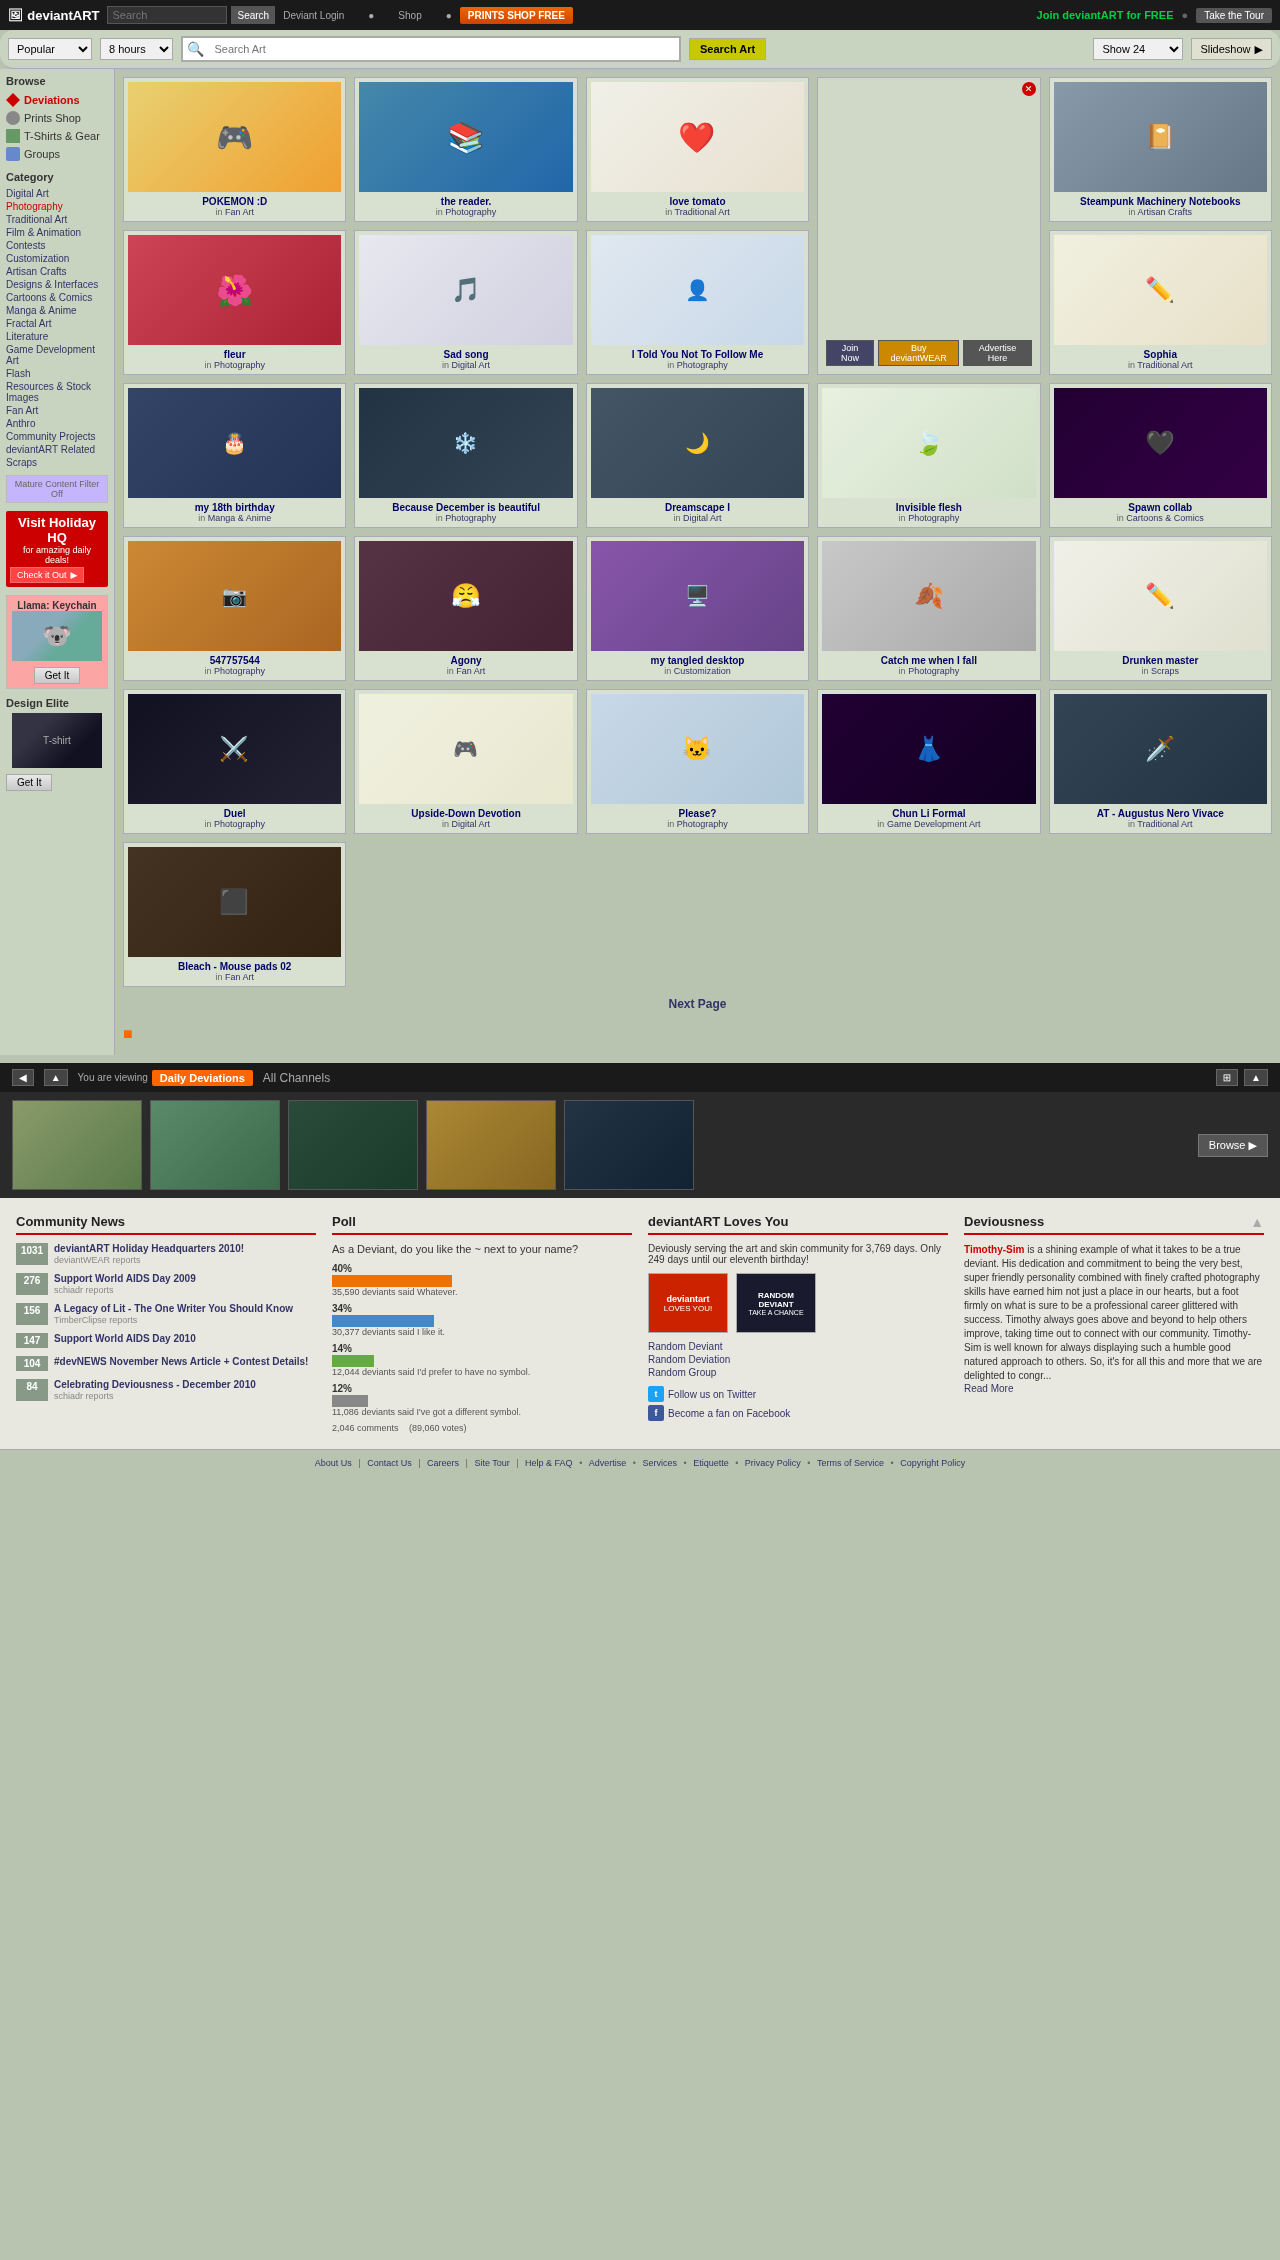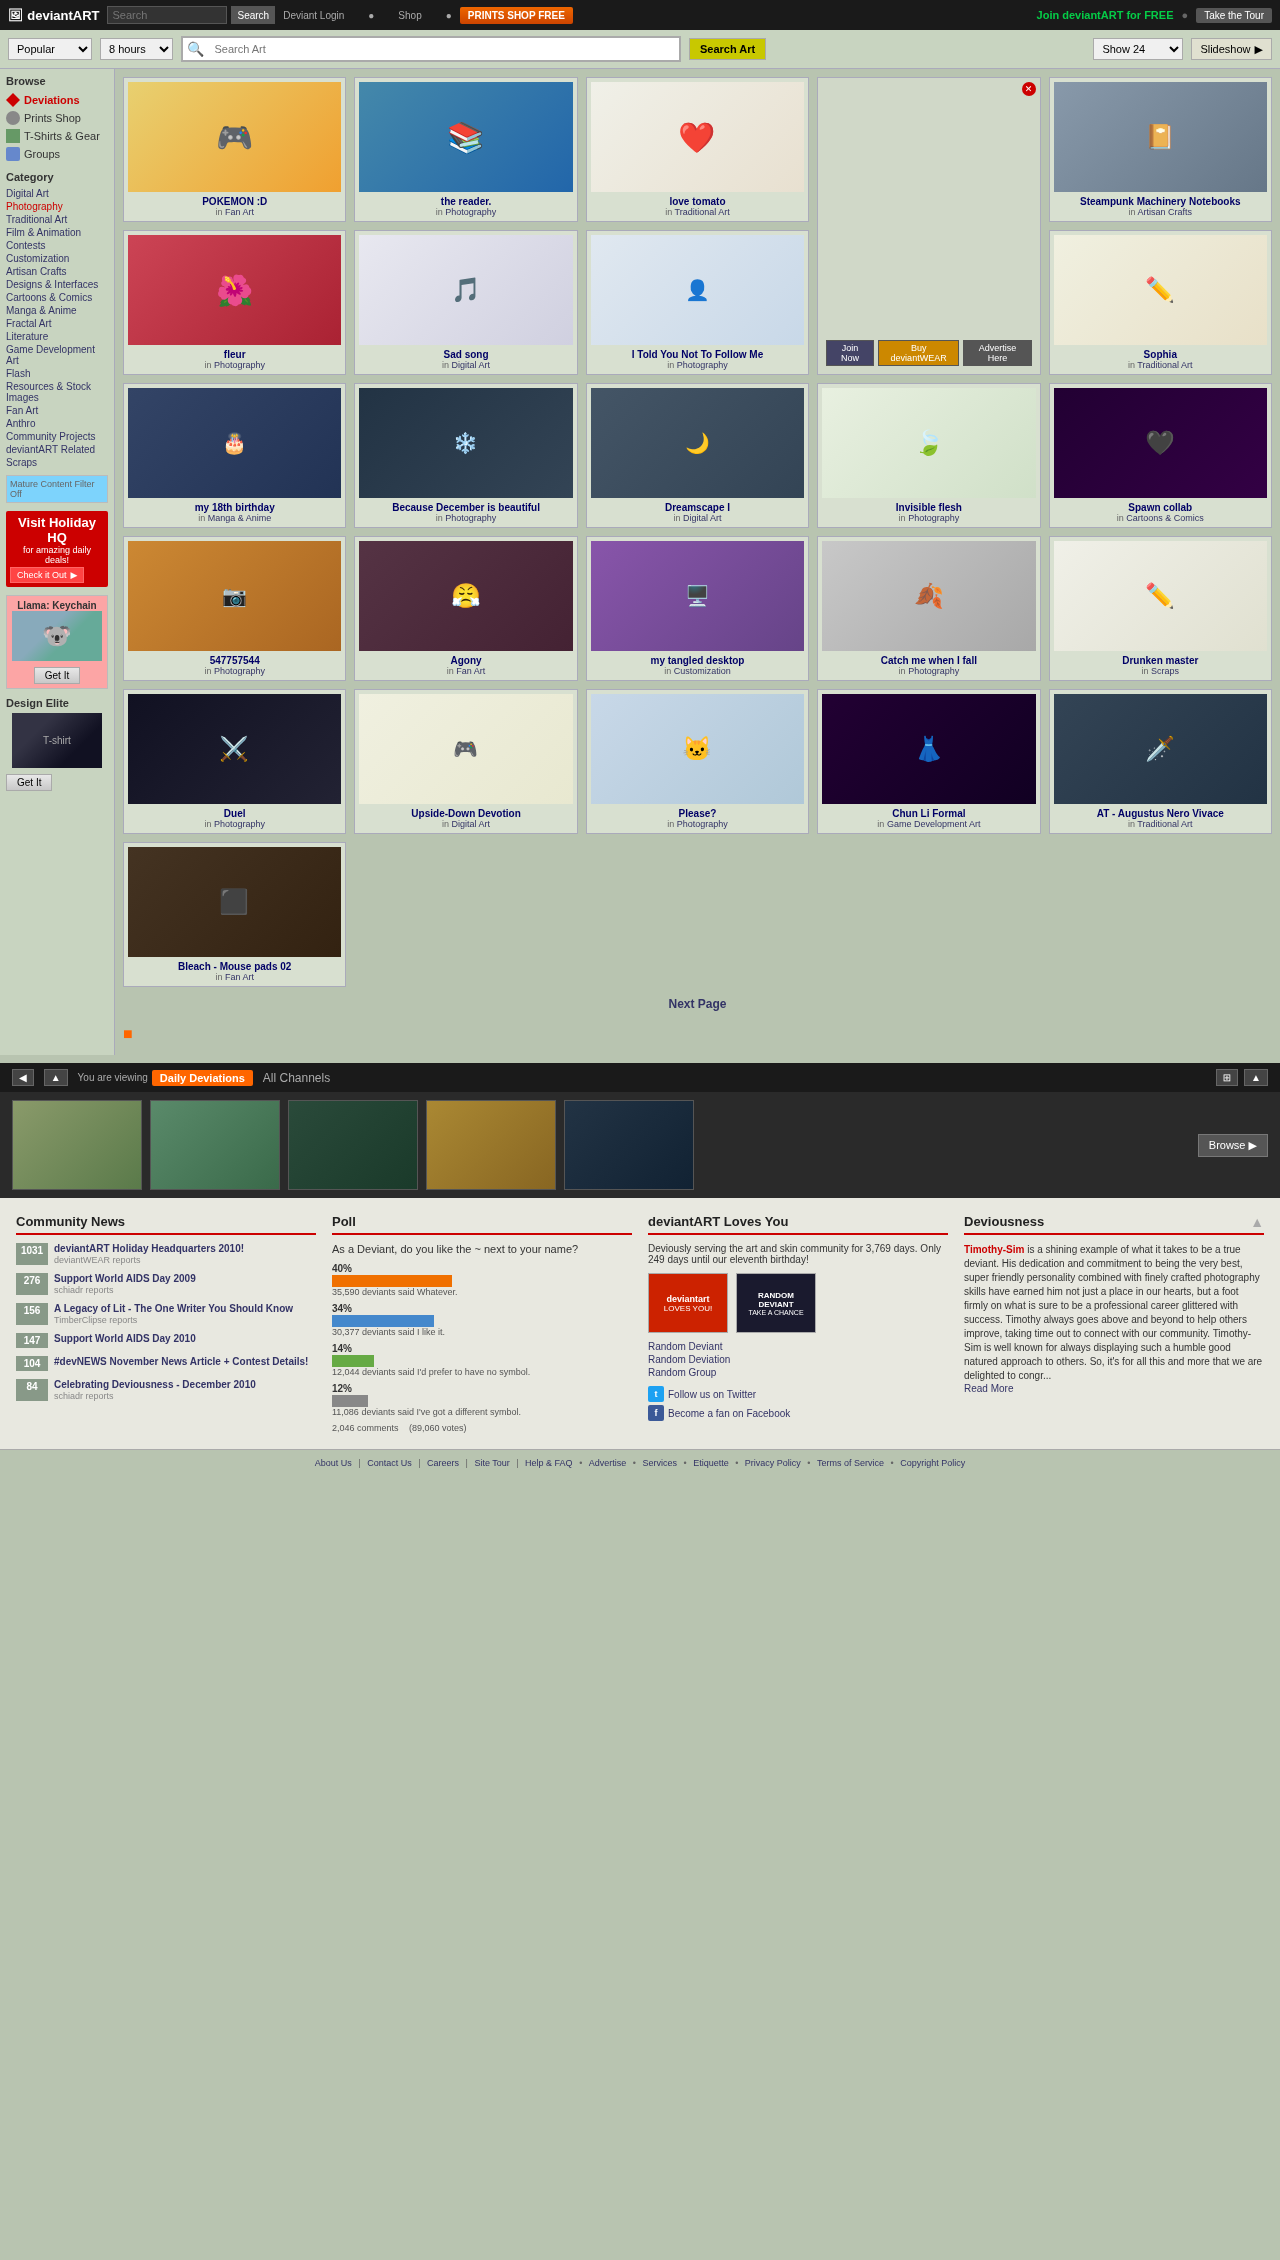--- a/index.html
+++ b/index.html
@@ -13,21 +13,21 @@
     #header input.header-search { width: 120px; height: 18px; font-size: 11px; border: 1px solid #555; background: #333; color: #ccc; padding: 0 4px; }
     #header button.search-btn { background: #555; color: #fff; border: none; height: 18px; padding: 0 6px; font-size: 10px; cursor: pointer; }
     #header .header-links { color: #aaa; font-size: 10px; display: flex; align-items: center; gap: 24px; }
     #header .header-links a { color: #aaa; text-decoration: none; }
     #header .prints-btn { background: linear-gradient(to bottom, #ee6600, #cc4400); color: #fff; font-size: 10px; font-weight: bold; border: none; padding: 3px 8px; cursor: pointer; border-radius: 2px; }
     #header .join-btn { color: #05cc47; font-size: 11px; font-weight: bold; }
     #header .tour-btn { background: #555; color: #fff; border: none; padding: 2px 8px; font-size: 10px; cursor: pointer; border-radius: 2px; }
     #header-spacer { flex: 1; }
 
     
-    #toolbar { background: #c8d4c0; border-bottom: 1px solid #aab; padding: 6px 8px; display: flex; align-items: center; gap: 8px; }
+    #toolbar { background: #c8d4c0; border-bottom: 1px solid #aab; padding: 6px 8px; display: flex; align-items: center; gap: 8px; border-radius: 14px; }
     #toolbar select { height: 22px; font-size: 11px; border: 1px solid #aaa; background: #f0f0f0; padding: 0 4px; }
     #toolbar .art-search-wrap { display: flex; align-items: center; flex: 1; max-width: 500px; border: 2px solid #aaa; background: #fff; }
     #toolbar .art-search-wrap input { flex: 1; border: none; outline: none; padding: 0 6px; height: 22px; font-size: 11px; }
     #toolbar .search-icon-btn { background: none; border: none; padding: 0 4px; cursor: pointer; color: #666; font-size: 14px; }
     #toolbar .art-search-btn { background: #c8c800; border: 1px solid #aaa; font-weight: bold; font-size: 11px; padding: 0 10px; height: 22px; cursor: pointer; }
     #toolbar-right { margin-left: auto; display: flex; align-items: center; gap: 8px; }
     #toolbar select.show-select { width: 90px; }
     #toolbar .slideshow-btn { background: #e0e0d0; border: 1px solid #aaa; font-size: 11px; padding: 0 8px; height: 22px; cursor: pointer; display: flex; align-items: center; gap: 4px; }
 
     
@@ -38,21 +38,21 @@
     #sidebar h3 { font-size: 11px; font-weight: bold; color: #333; margin-bottom: 4px; }
     #sidebar .browse-section { margin-bottom: 8px; }
     #sidebar .browse-item { display: flex; align-items: center; gap: 4px; padding: 2px 0; font-size: 11px; color: #333; cursor: pointer; text-decoration: none; }
     #sidebar .browse-item.active { color: #c00; font-weight: bold; }
     #sidebar .browse-icon { width: 14px; height: 14px; display: inline-block; }
 
     #sidebar .category-section h3 { margin-top: 8px; }
     #sidebar .cat-item { font-size: 10px; color: #336; padding: 1px 0; cursor: pointer; display: block; text-decoration: none; }
     #sidebar .cat-item.active { color: #c00; }
 
-    #sidebar .mature-filter { background: #7dd3fc; border: 1px solid #bbb; padding: 3px; font-size: 9px; color: #666; margin-top: 6px; }
+    #sidebar .mature-filter { background: #c4b5fd; border: 1px solid #bbb; padding: 3px; font-size: 9px; color: #666; margin-top: 6px; text-align: center; }
     #sidebar .holiday-banner { background: #cc0000; color: #fff; text-align: center; font-size: 10px; padding: 4px; margin-top: 8px; border-radius: 2px; }
     #sidebar .holiday-banner .hq-text { font-size: 13px; font-weight: bold; }
     #sidebar .holiday-banner .check-btn { background: #ff4444; border: 1px solid #ff6666; color: #fff; font-size: 9px; padding: 2px 6px; cursor: pointer; margin-top: 2px; display: flex; align-items: center; justify-content: center; gap: 4px; }
     #sidebar .llama-box { background: #fca5a5; border: 1px solid #bbb; padding: 4px; margin-top: 8px; text-align: center; font-size: 10px; }
     #sidebar .llama-img { width: 90px; height: 50px; background: linear-gradient(135deg, #8ab 40%, #6a9 60%); margin: 0 auto 4px; display: flex; align-items: center; justify-content: center; }
     #sidebar .get-btn { background: linear-gradient(to bottom, #e8e8e8, #c8c8c8); border: 1px solid #aaa; font-size: 10px; padding: 2px 10px; cursor: pointer; margin-top: 2px; }
     #sidebar .design-elite { margin-top: 8px; }
     #sidebar .design-elite h3 { font-size: 11px; font-weight: bold; }
     #sidebar .design-img { width: 90px; height: 55px; background: linear-gradient(135deg, #334 30%, #112 70%); margin: 4px auto; display: flex; align-items: center; justify-content: center; }
 

